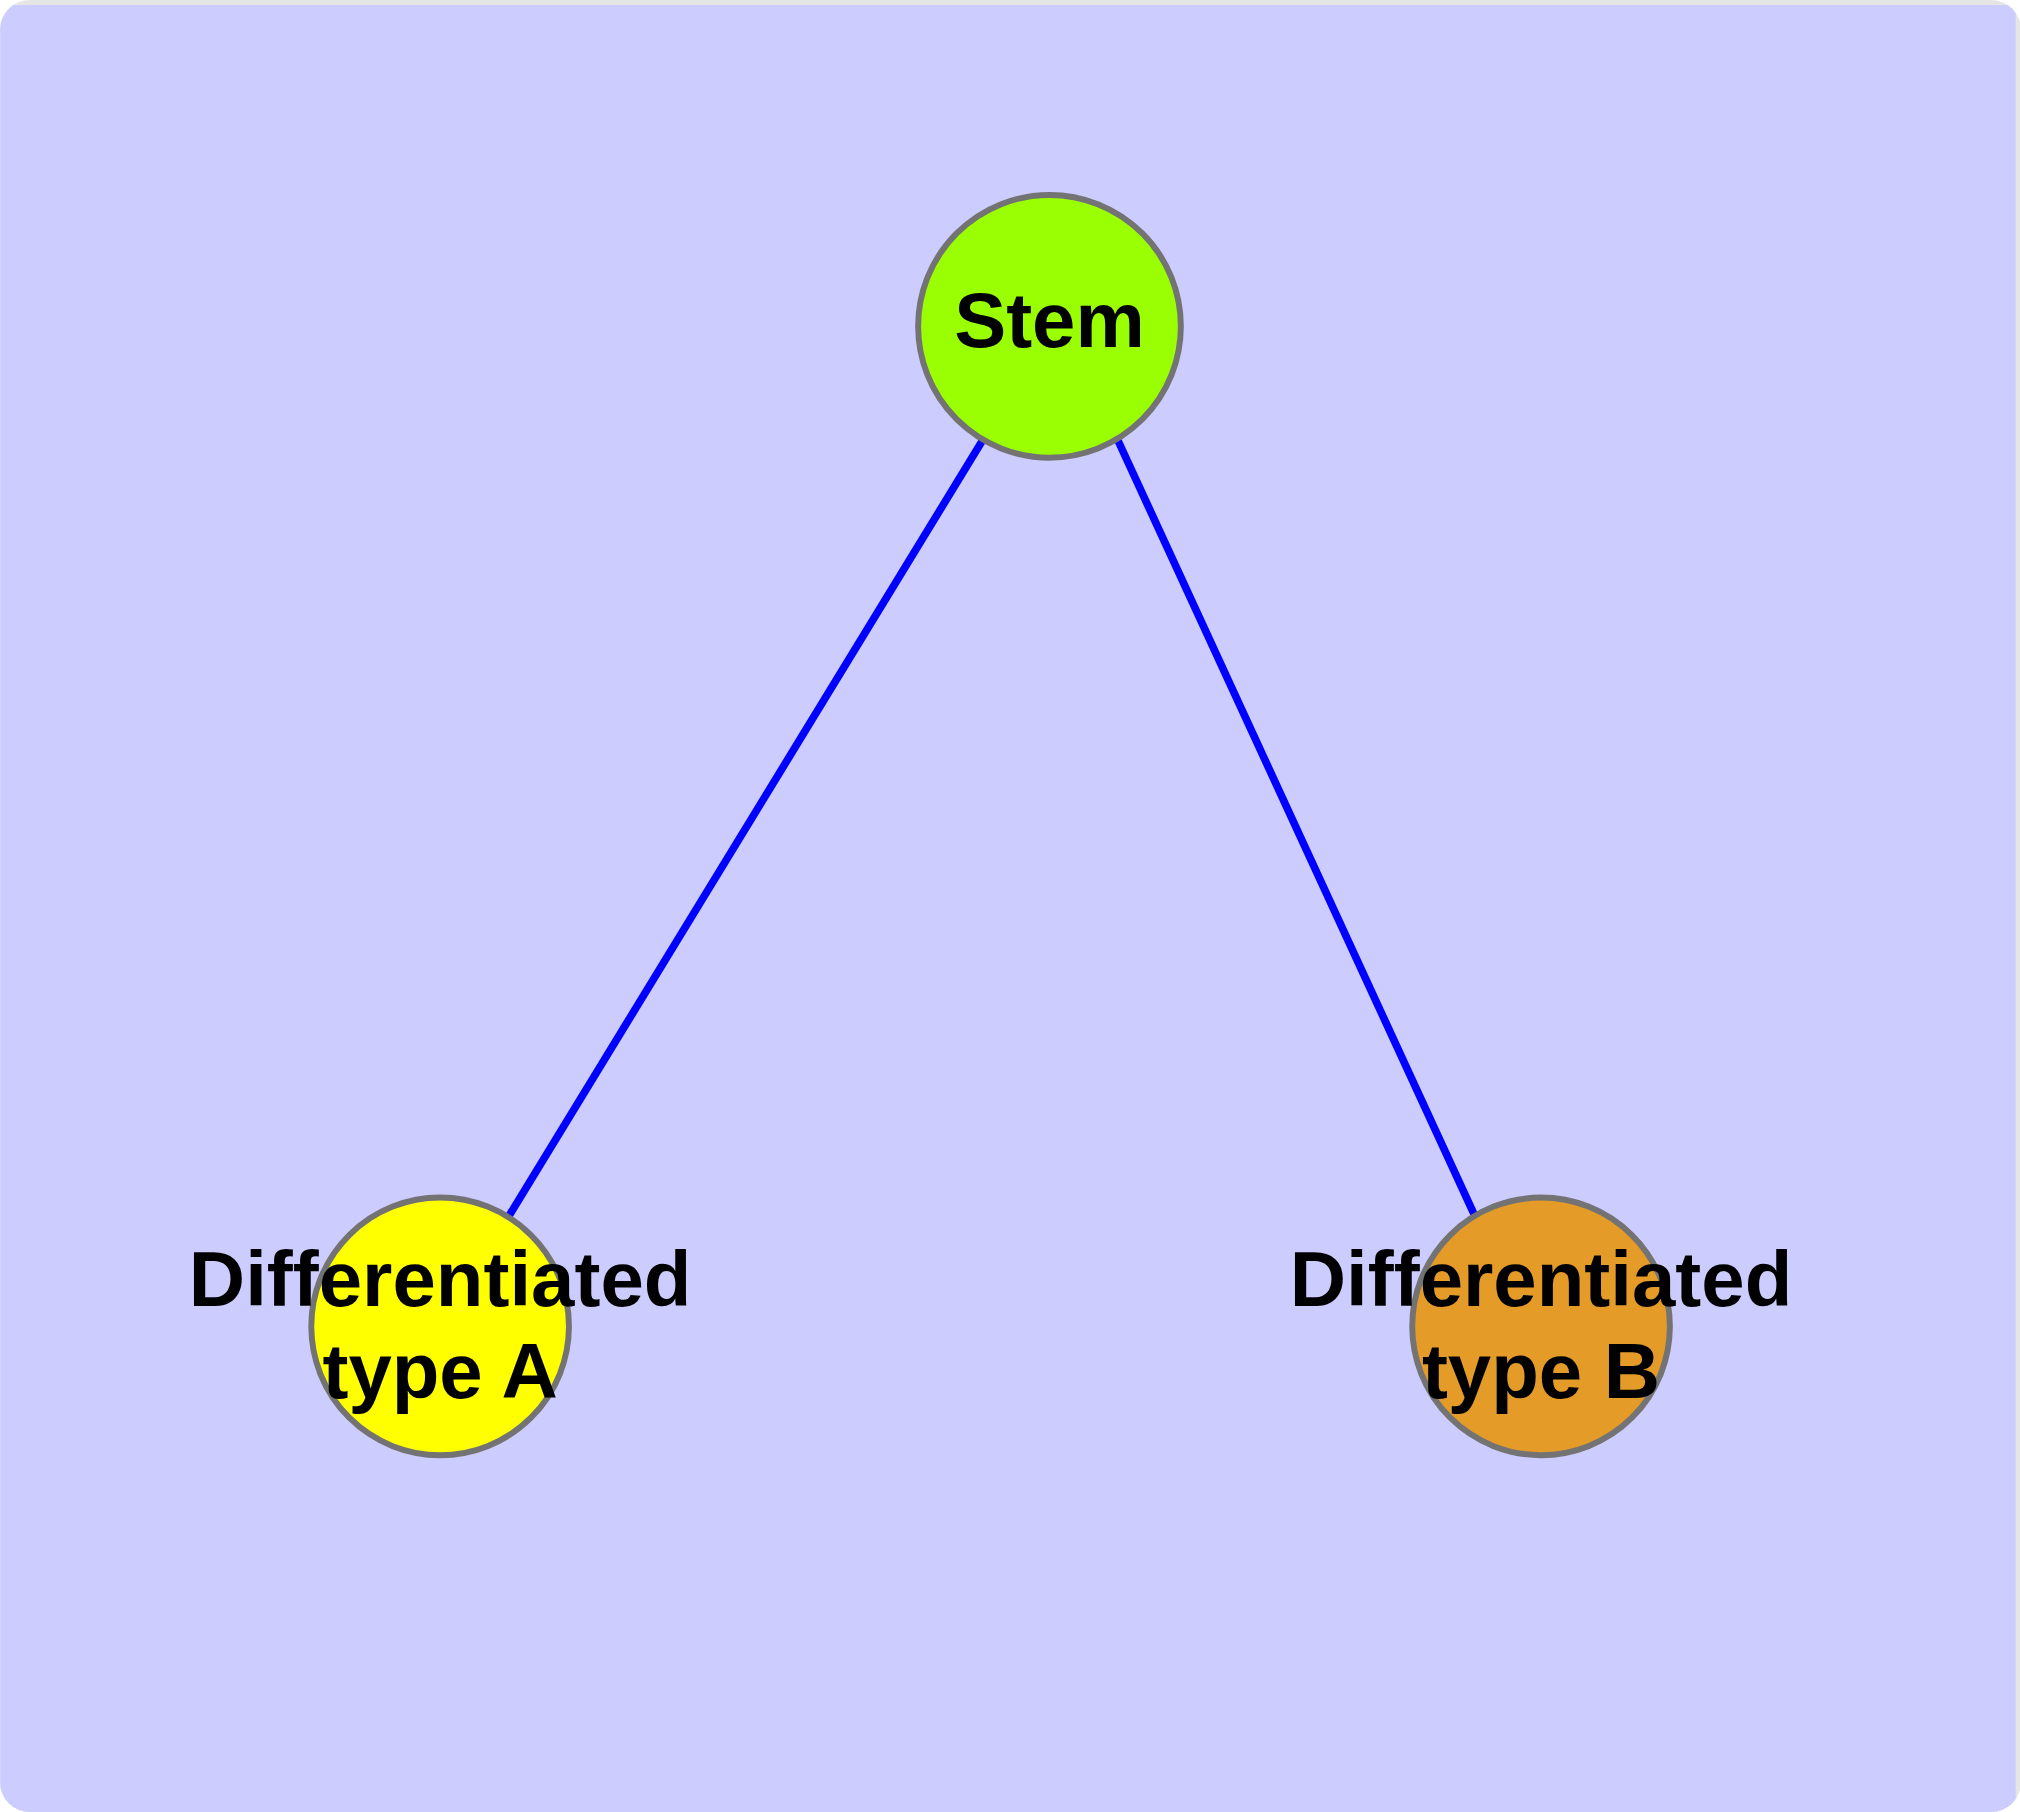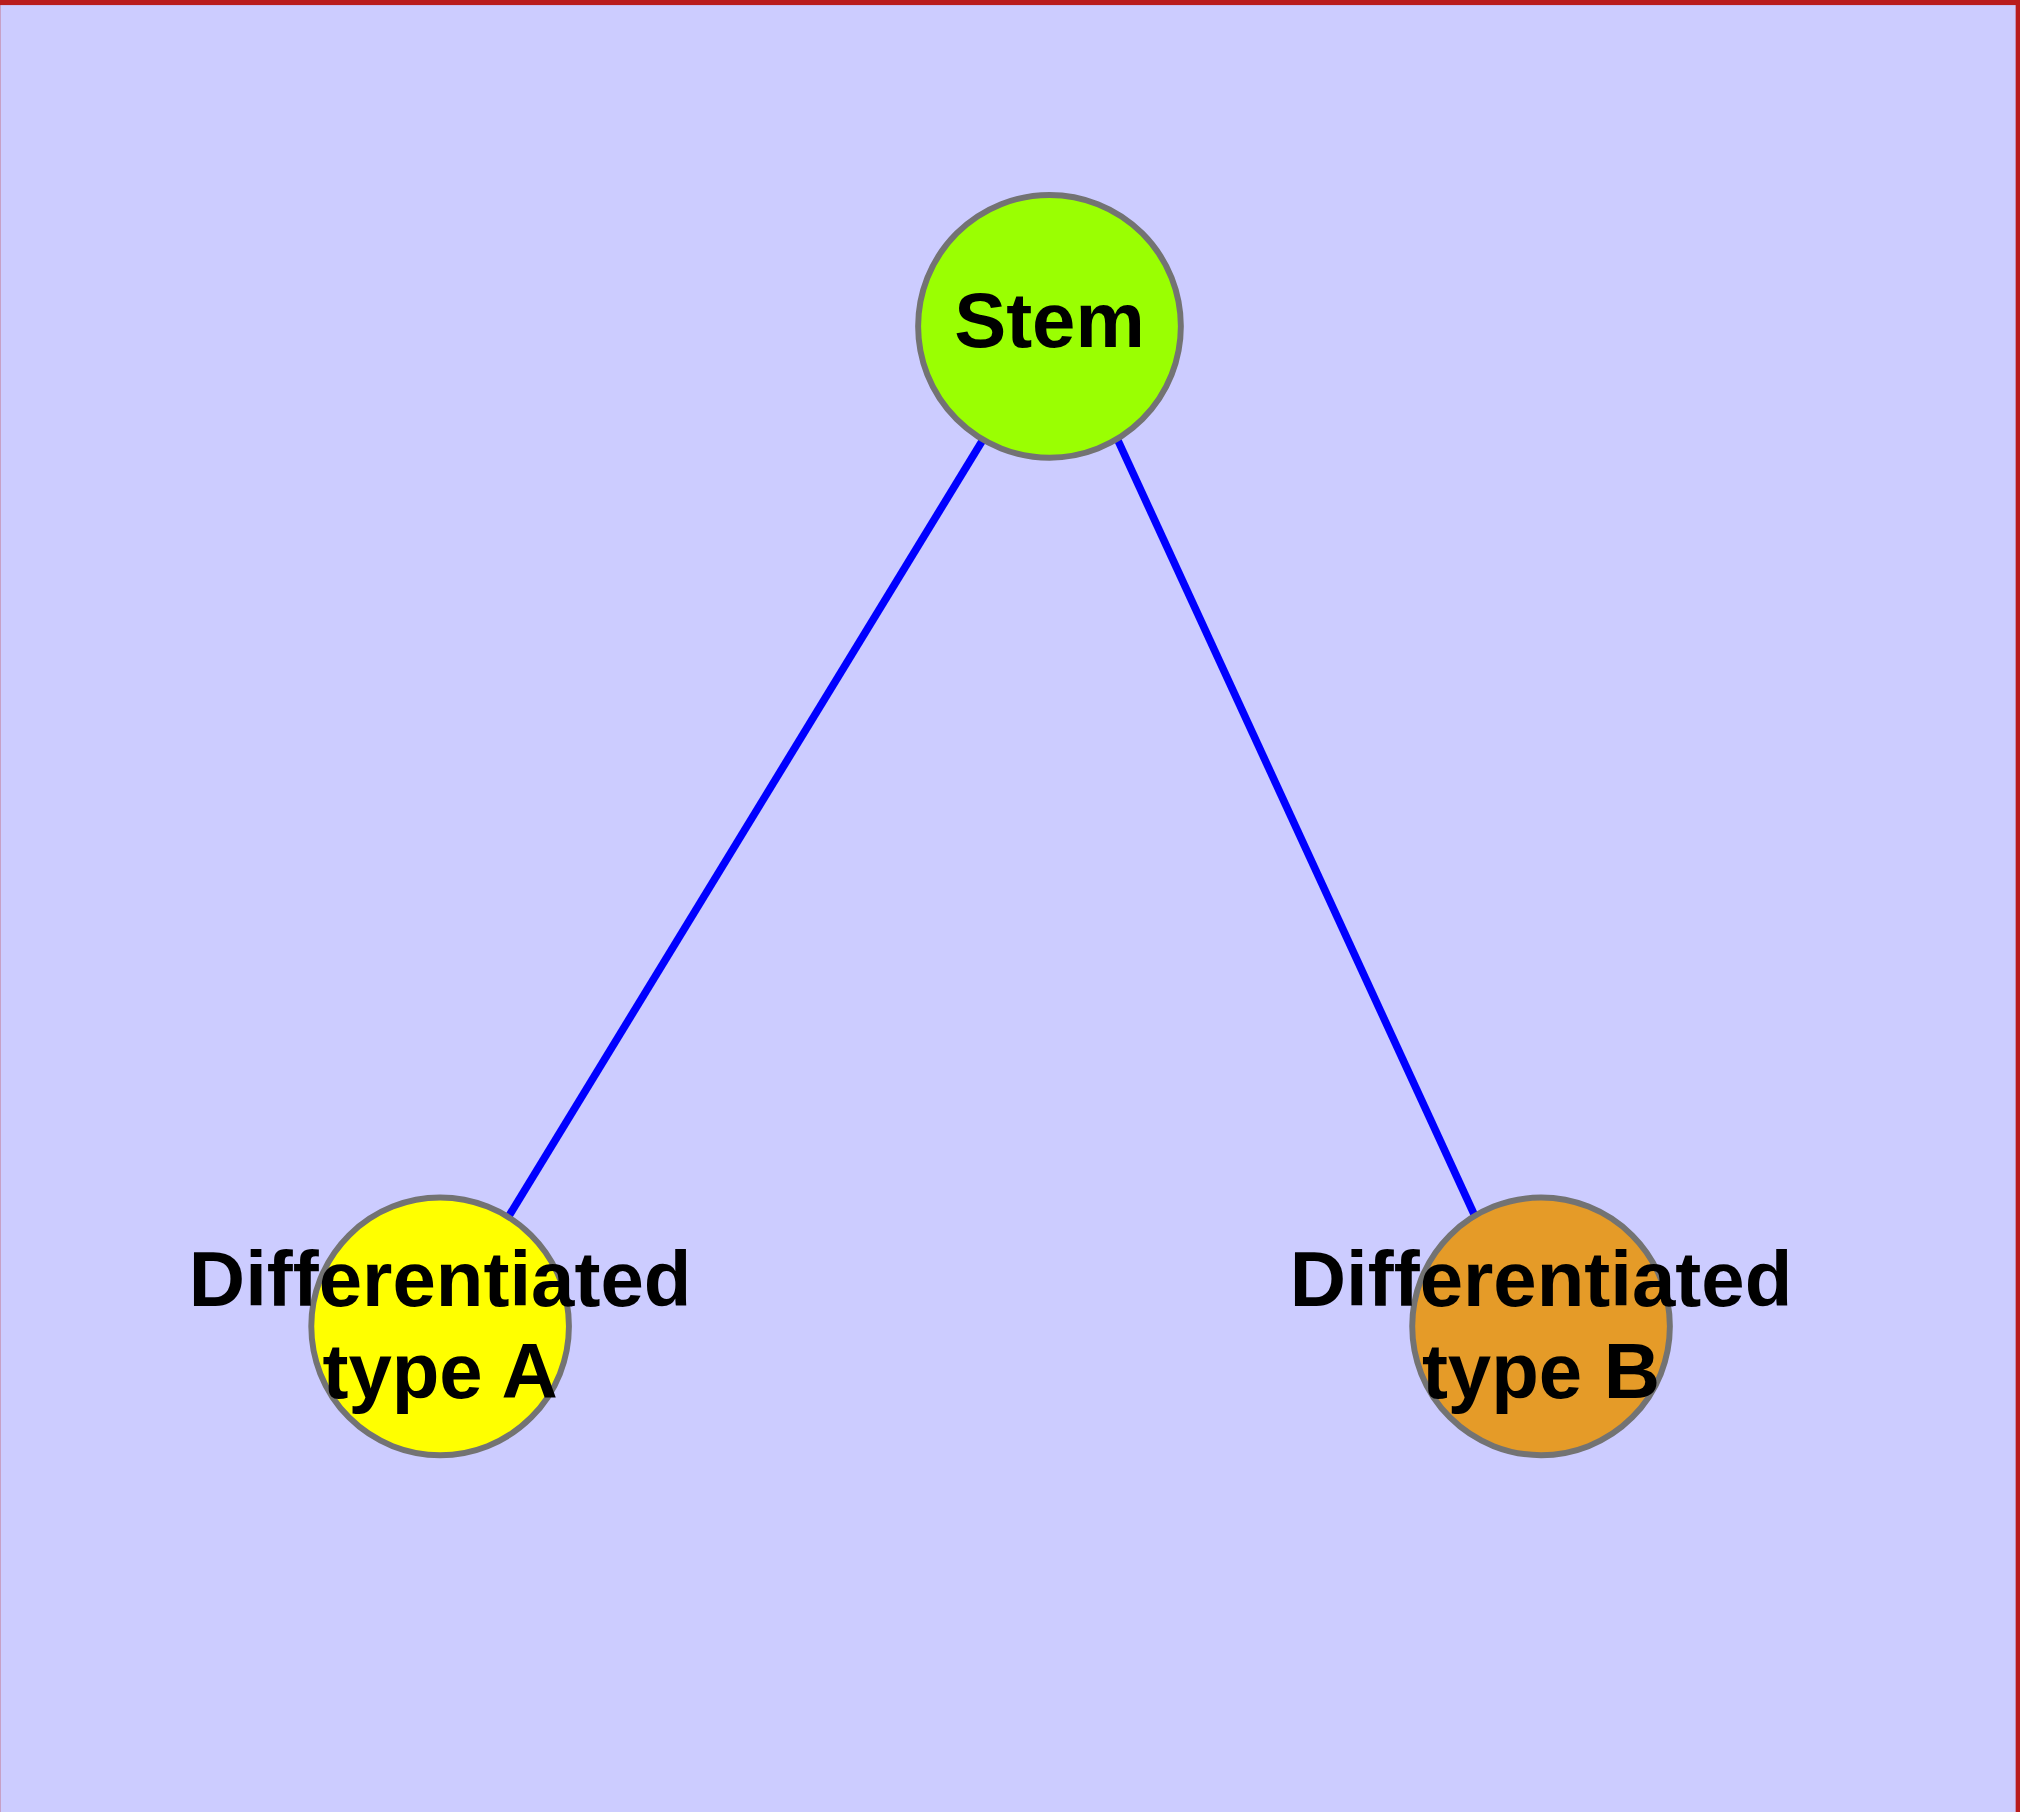--- a/index.html
+++ b/index.html
@@ -5,22 +5,23 @@
   html, body {
     margin: 0;
     padding: 0;
     background: #ffffff;
   }
   #root {
     position: relative;
     width: 2021px;
     height: 1812px;
     overflow: hidden;
-    background: #b91c1c;
+    background: #e5e5e5;
     font-family: "Liberation Sans", sans-serif;
+    border-radius: 30px;
   }
   #canvas {
     position: absolute;
     left: 0;
     top: 0;
     width: 2021px;
     height: 1812px;
     display: block;
   }
   .node-label {

